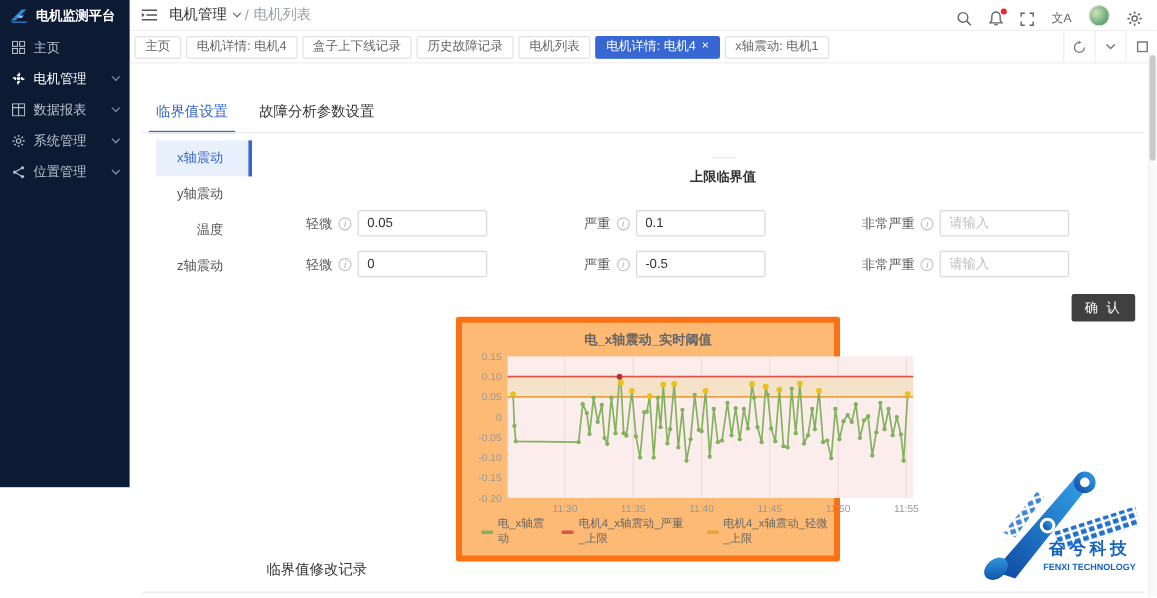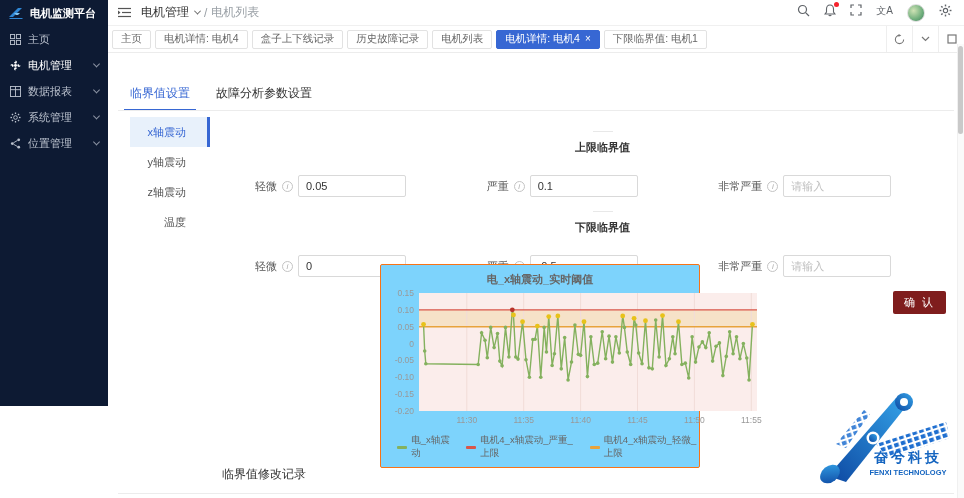--- a/index.html
+++ b/index.html
@@ -20,21 +20,21 @@
     transform:translateY(-70%) rotate(45deg); }
 
   
   .header { position:absolute; left:108px; top:0; right:0; height:26px; background:#fff;
     border-bottom:1px solid #f0f0f0; display:flex; align-items:center; }
   .collapse-btn { padding:0 10px; cursor:pointer; display:flex; align-items:center; }
   .breadcrumb { font-size:12px; color:#333; display:flex; align-items:center; gap:4px; }
   .bc-sep, .bc-page { color:#9aa0a6; }
   .bc-caret { width:5px; height:5px; border-right:1px solid #666; border-bottom:1px solid #666;
     transform:rotate(45deg) translate(-1px,-1px); display:inline-block; margin-left:2px; }
-  .header-right { margin-left:auto; display:flex; align-items:flex-start; gap:14px; padding-right:12px; }
+  .header-right { margin-left:auto; display:flex; align-items:flex-end; gap:14px; padding-right:12px; }
   .h-icon { position:relative; display:flex; align-items:center; cursor:pointer; color:#5f6368; }
   .badge-dot { position:absolute; top:-2px; right:-3px; width:5px; height:5px; border-radius:50%; background:#f5222d; }
   .avatar { width:18px; height:18px; border-radius:50%;
     background:radial-gradient(circle at 35% 35%, #cfe3b5, #6fae7c 60%, #3f7d5a); border:1px solid #e0e0e0; }
   .translate-glyph { font-size:10px; color:#5f6368; letter-spacing:0; }
 
   
   .tabstrip { position:absolute; left:108px; top:26px; right:0; height:27px; background:#fff;
     border-bottom:1px solid #ececec; display:flex; align-items:center; padding-left:4px; }
   .tabs-wrap { display:flex; gap:4px; align-items:center; }
@@ -69,26 +69,26 @@
   .form-row { display:flex; margin-top:12px; margin-bottom:4px; }
   .form-group { display:flex; align-items:center; gap:5px; width:240px; }
   .f-label { font-size:11px; color:#555; white-space:nowrap;text-align:right; }
   .info-icon { width:11px; height:11px; border:1px solid #c4c4c4; border-radius:50%;
     color:#b0b0b0; font-size:8px; display:inline-flex; align-items:center; justify-content:center; flex:0 0 auto; }
   .info-icon::after { content:"i"; font-style:italic; }
   .f-input { width:108px; height:22px; border:1px solid #d9d9d9; border-radius:2px;
     font-size:11px; color:#333; padding:0 7px; outline:none; font-family:inherit; }
   .f-input::placeholder { color:#c0c0c0; }
   .confirm-row { text-align:right; margin-top:14px; padding-right:4px; }
-  .confirm-btn { background:#7f1d1d; color:#fff; border:none; border-radius:2px;
+  .confirm-btn { background:#404040; color:#fff; border:none; border-radius:2px;
     font-size:11px; padding:4px 11px; cursor:pointer; letter-spacing:2px; font-family:inherit; }
 
   
   .chart-card { position:absolute; left:272px; top:211px; width:320px; height:204px;
-    background:#7dd3fc; border:1px solid #f97316; border-radius:2px; }
+    background:#fdba74; border:5px solid #f97316; border-radius:2px; }
   .chart-title { text-align:center; font-size:11px; color:#666; font-weight:bold; margin-top:7px; }
   .legend-row { position:absolute; left:16px; bottom:7px; display:flex; gap:14px; align-items:center; }
   .legend-item { display:flex; align-items:center; gap:4px; font-size:9.5px; color:#666; cursor:pointer; }
   .legend-swatch { width:12px; height:3px; border-radius:1px; }
 
   .history-title { position:absolute; left:114px; bottom:15px; font-size:12px; color:#333; }
   .bottom-divider { position:absolute; left:10px; right:10px; bottom:4px; height:1px; background:#ececec; }
 
   
   .watermark { position:absolute; right:8px; bottom:10px; z-index:3; }
@@ -248,21 +248,21 @@
           <span>历史故障记录</span>
         </div>
       <div class="page-tab">
           <span>电机列表</span>
         </div>
       <div class="page-tab active">
         <span>电机详情: 电机4</span>
         <span class="tab-close">×</span>
       </div>
       <div class="page-tab">
-          <span>下限临界值: 电机1</span>
+          <span>x轴震动: 电机1</span>
         </div>
     </div>
     <div class="tab-controls">
       <span class="tab-ctrl">
         <svg width="11" height="11" viewBox="0 0 12 12">
             <path d="M10.5 6 A4.5 4.5 0 1 1 6 1.5" fill="none" stroke="#777" stroke-width="1.2"></path>
             <polygon points="5,0 8,1.5 5,3" fill="#777"></polygon>
           </svg>
       </span>
       <span class="tab-ctrl">
@@ -282,22 +282,22 @@
 
     <div class="seg-tabs">
       <div class="seg-tab active"><span>临界值设置</span></div>
       <div class="seg-tab"><span>故障分析参数设置</span></div>
     </div>
     <div class="seg-divider"></div>
 
     <div class="submenu">
       <div class="submenu-item active">x轴震动</div>
       <div class="submenu-item">y轴震动</div>
+      <div class="submenu-item">温度</div>
       <div class="submenu-item">z轴震动</div>
-      <div class="submenu-item">温度</div>
     </div>
 
     <div class="form-area">
       <div class="form-divider">
         <span class="dline-s"></span>
         <span class="dtitle">上限临界值</span>
         <span class="dline-l"></span>
       </div>
       <div class="form-row">
         <div class="form-group">
@@ -310,25 +310,20 @@
           <span class="info-icon"></span>
           <input class="f-input" value="0.1" style="">
         </div>
         <div class="form-group">
           <span class="f-label">非常严重</span>
           <span class="info-icon"></span>
           <input class="f-input" placeholder="请输入" style="">
         </div>
       </div>
 
-      <div class="form-divider">
-        <span class="dline-s"></span>
-        <span class="dtitle">下限临界值</span>
-        <span class="dline-l"></span>
-      </div>
       <div class="form-row">
         <div class="form-group">
           <span class="f-label">轻微</span>
           <span class="info-icon"></span>
           <input class="f-input" value="0" style="">
         </div>
         <div class="form-group">
           <span class="f-label">严重</span>
           <span class="info-icon"></span>
           <input class="f-input" value="-0.5" style="">

